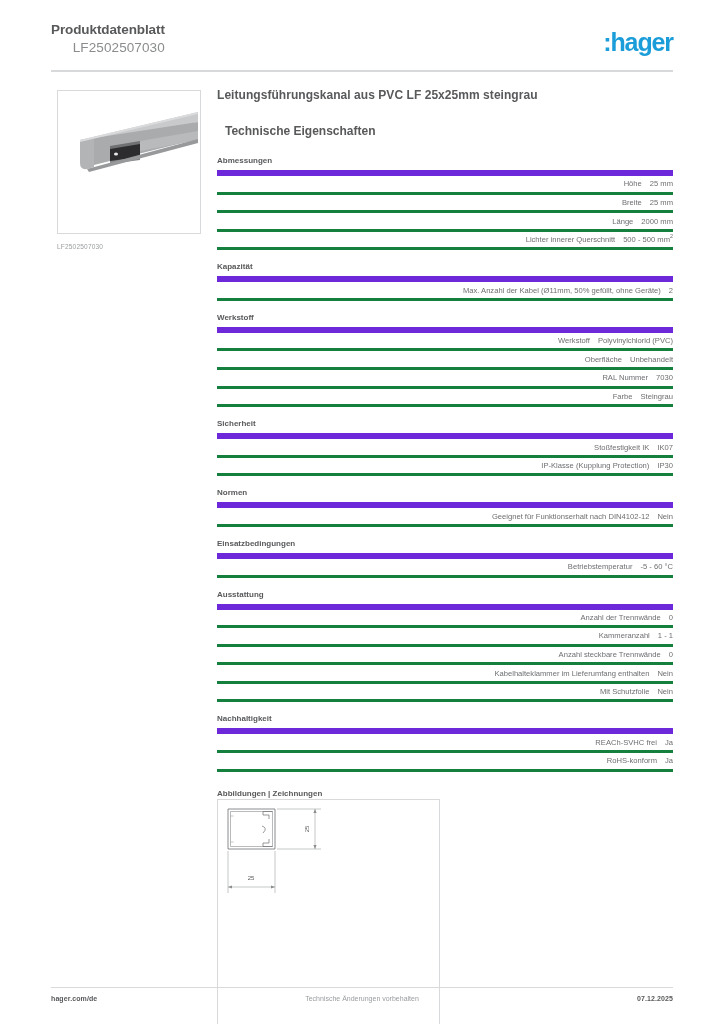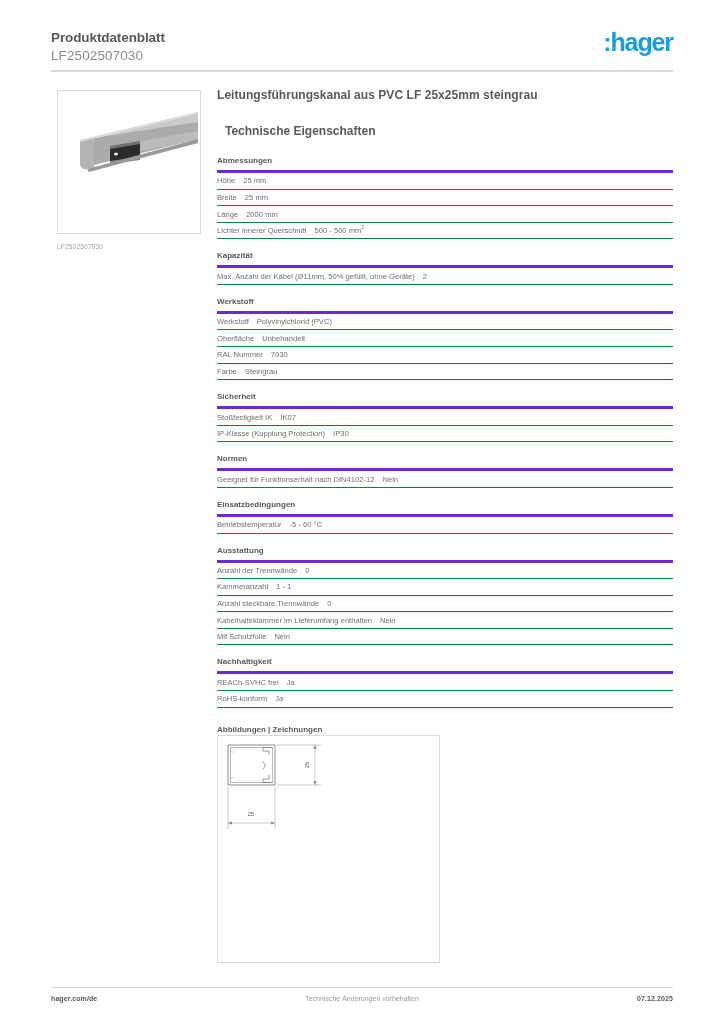--- a/index.html
+++ b/index.html
@@ -22,21 +22,21 @@
     overflow: hidden;
   }
 
   
   .header {
     position: absolute;
     left: 51px; top: 22px;
     width: 622px;
     height: 48px;
   }
-  .title-block { position: absolute; left: 0; top: 8px; }
+  .title-block { position: absolute; left: 0; top: 0; text-align: right; }
   .doc-title {
     font-size: 13.5px;
     font-weight: bold;
     color: #58595b;
     letter-spacing: -0.1px;
     line-height: 16px;
   }
   .doc-ref {
     font-size: 13.5px;
     font-weight: normal;
@@ -103,31 +103,31 @@
     color: #58595b;
     margin: 0 0 18px 8px;
     line-height: 11px;
   }
   .spec-section { margin-bottom: 11px; }
   .spec-header {
     font-size: 8px;
     font-weight: bold;
     color: #58595b;
     padding-bottom: 4px;
-    border-bottom: 3px solid #6d28d9;
+    border-bottom: 6px solid #6d28d9;
     line-height: 11px;
   }
   .spec-row {
     display: flex;
-    justify-content: flex-start;
+    justify-content: flex-end;
     align-items: baseline;
     font-size: 7.6px;
     color: #6d6e71;
     padding: 3.4px 0 3.2px 0;
-    border-bottom: 1px solid #15803d;
+    border-bottom: 3px solid #15803d;
     line-height: 9px;
   }
   .spec-label { text-align: left; white-space: nowrap; }
   .spec-value { text-align: right; white-space: nowrap; padding-left: 8px; }
   .spec-value sup { font-size: 5.4px; vertical-align: super; line-height: 0; }
 
   
   .drawings { margin-top: 16px; }
   .drawings-title {
     font-size: 8px;

